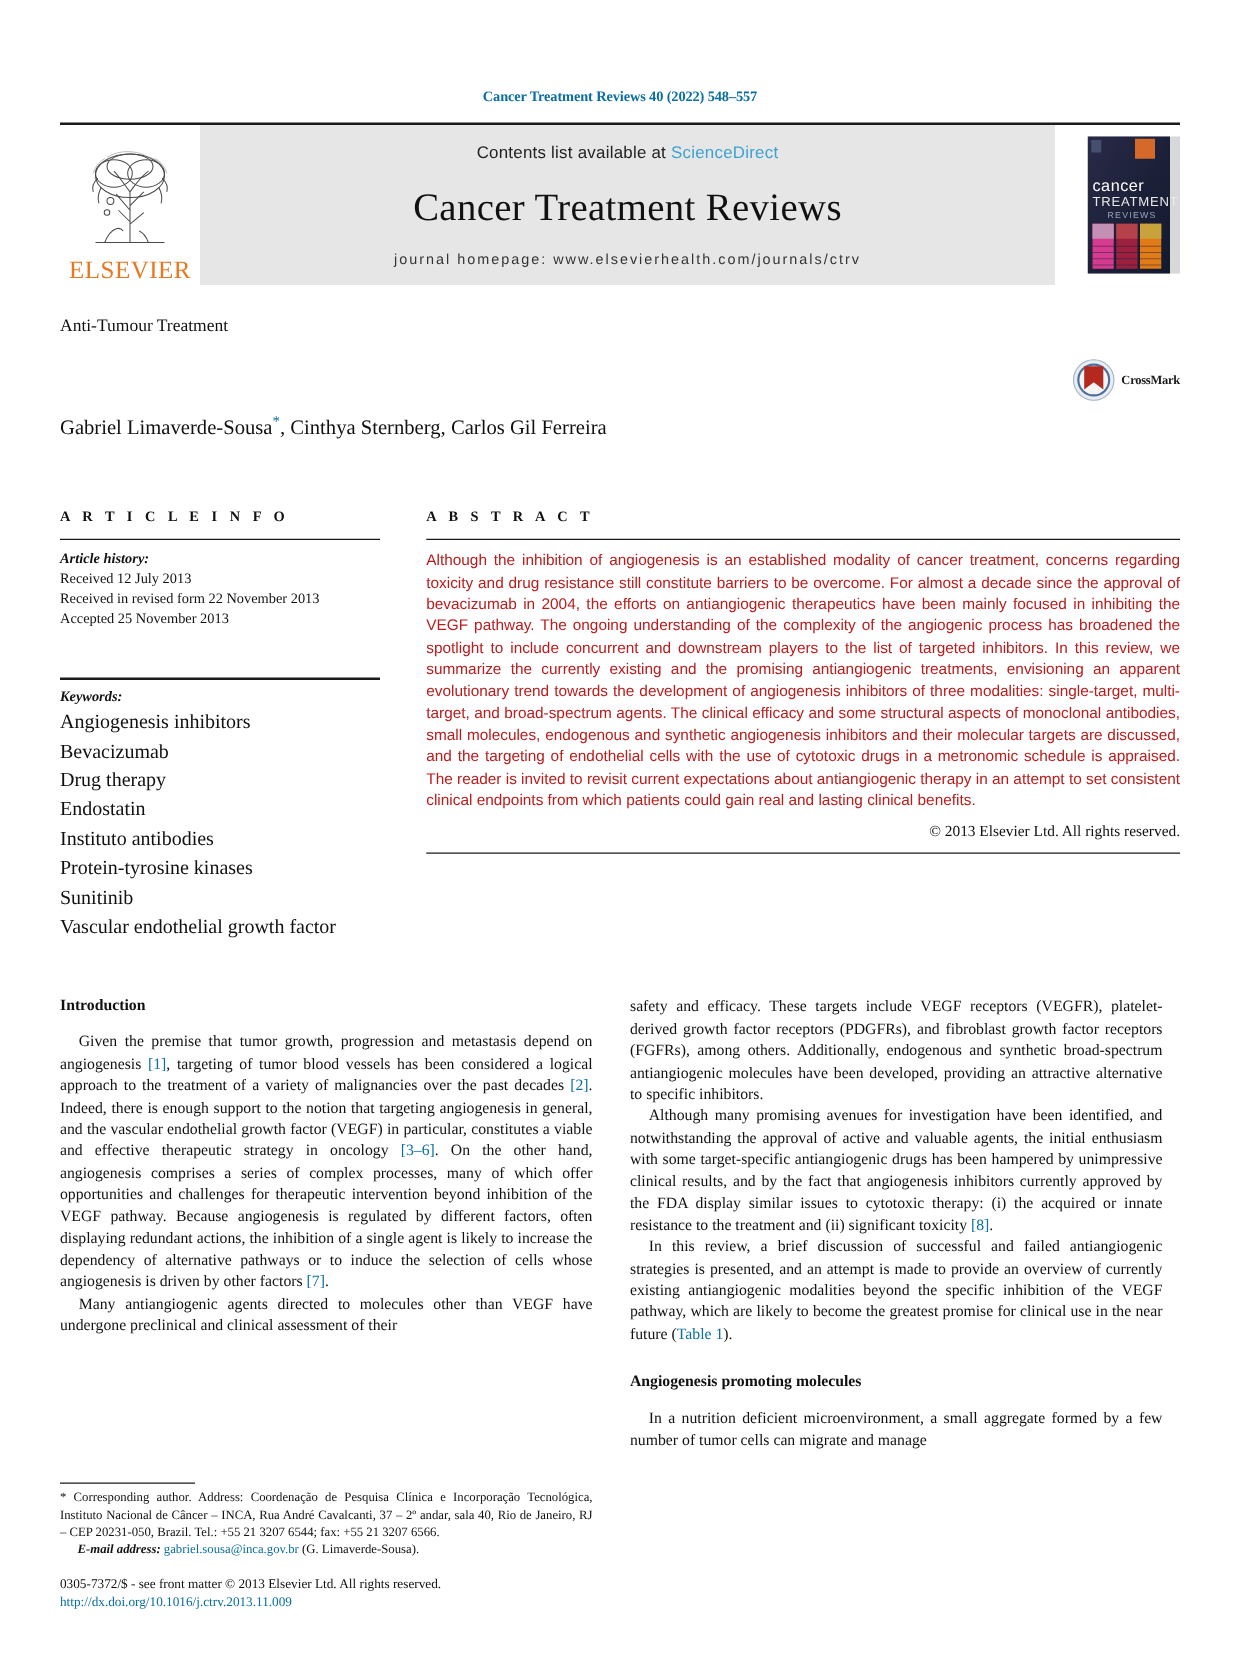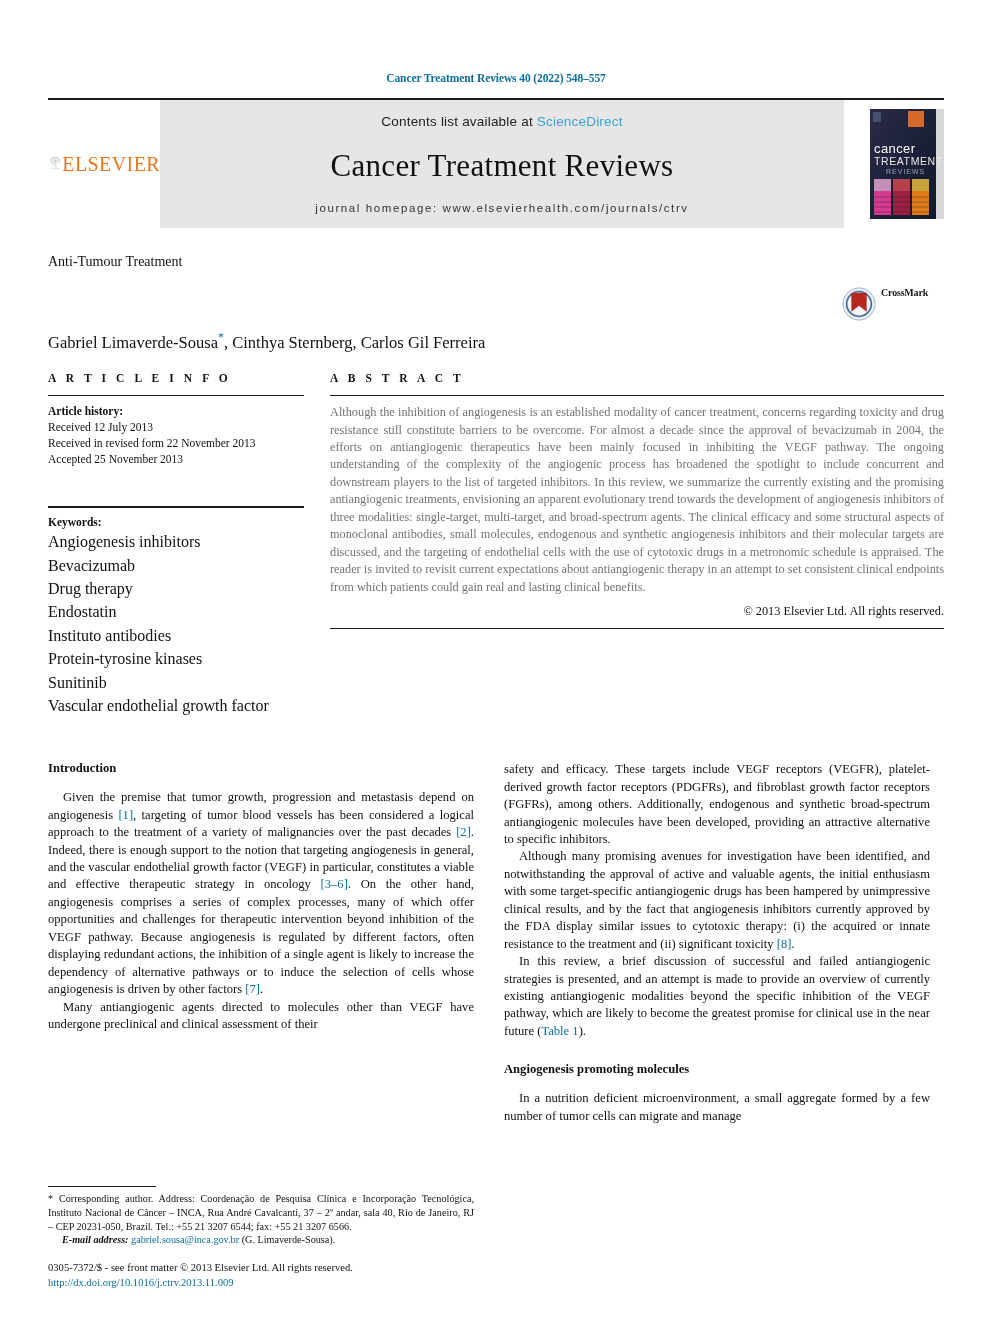--- a/index.html
+++ b/index.html
@@ -39,21 +39,21 @@
     margin-top: 14px;
     border-top: 2.2px solid #1a1a1a;
     display: flex;
     align-items: stretch;
     height: 128px;
   }
   .masthead-logo {
     width: 112px;
     flex: 0 0 112px;
     display: flex;
-    flex-direction: row;
+    flex-direction: column;
     align-items: center;
     justify-content: flex-end;
     padding-bottom: 2px;
     box-sizing: border-box;
   }
   .elsevier-tree {
     width: 92px;
     height: 92px;
     display: block;
   }
@@ -146,44 +146,44 @@
     font-family: "Liberation Serif", serif;
     font-style: italic;
     font-weight: bold;
     font-size: 9.5px;
     margin-top: 7px;
     color: #111;
     letter-spacing: -0.1px;
   }
   .crossmark {
     position: absolute;
-    right: 16px;
+    right: 0;
     top: 33px;
     display: flex;
-    align-items: flex-start;
+    align-items: center;
     gap: 5px;
   }
   .crossmark-badge {
     width: 34px;
     height: 34px;
     display: block;
   }
   .crossmark-label {
     font-family: "Liberation Serif", serif;
     font-weight: bold;
     font-size: 10px;
     color: #1a1a1a;
     letter-spacing: -0.2px;
   }
 
   
   .info-abstract {
-    margin-top: 20px;
-    display: flex;
-    gap: 26px;
+    margin-top: 56px;
+    display: flex;
+    gap: 37px;
   }
   .col-info {
     width: 256px;
     flex: 0 0 256px;
   }
   .col-abstract {
     flex: 1 1 auto;
   }
   .head-label {
     font-family: "Liberation Serif", serif;
@@ -197,20 +197,21 @@
     margin-top: 11px;
     margin-bottom: 8px;
   }
   .rule-thick {
     border-top: 2px solid #1a1a1a;
     margin-top: 11px;
     margin-bottom: 7px;
   }
   .meta-italic {
     font-family: "Liberation Serif", serif;
+    font-style: italic;
     font-weight: bold;
     font-size: 11.5px;
     color: #111;
     line-height: 1.38;
   }
   .meta-line {
     font-family: "Liberation Serif", serif;
     font-size: 11.5px;
     color: #111;
     line-height: 1.38;
@@ -218,25 +219,25 @@
   .keywords-block {
     margin-top: 38px;
   }
   .kw-line {
     font-family: "Liberation Serif", serif;
     font-size: 16px;
     color: #111;
     line-height: 1.46;
   }
   .abstract-body {
-    font-family: Liberation Serif, serif;
+    font-family: Liberation Sans, sans-serif;
     font-size: 12.3px;
     line-height: 1.42;
     text-align: justify;
-    color: #737373;
+    color: #b91c1c;
     hyphens: none;
   }
   .abstract-copy {
     text-align: right;
     font-family: "Liberation Serif", serif;
     font-size: 12.3px;
     margin-top: 8px;
     color: #111;
   }
   .abstract-bottom-rule {

